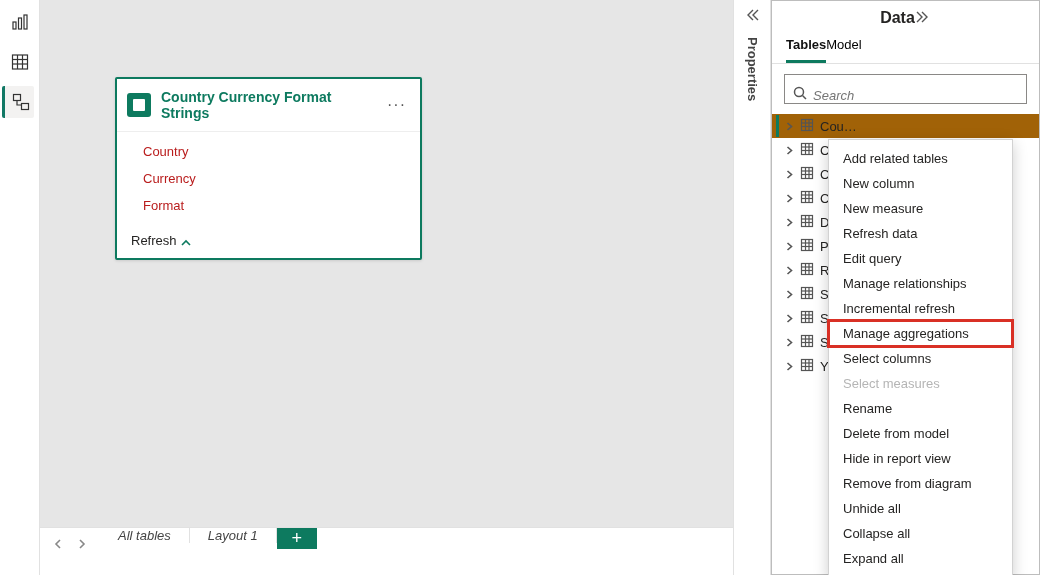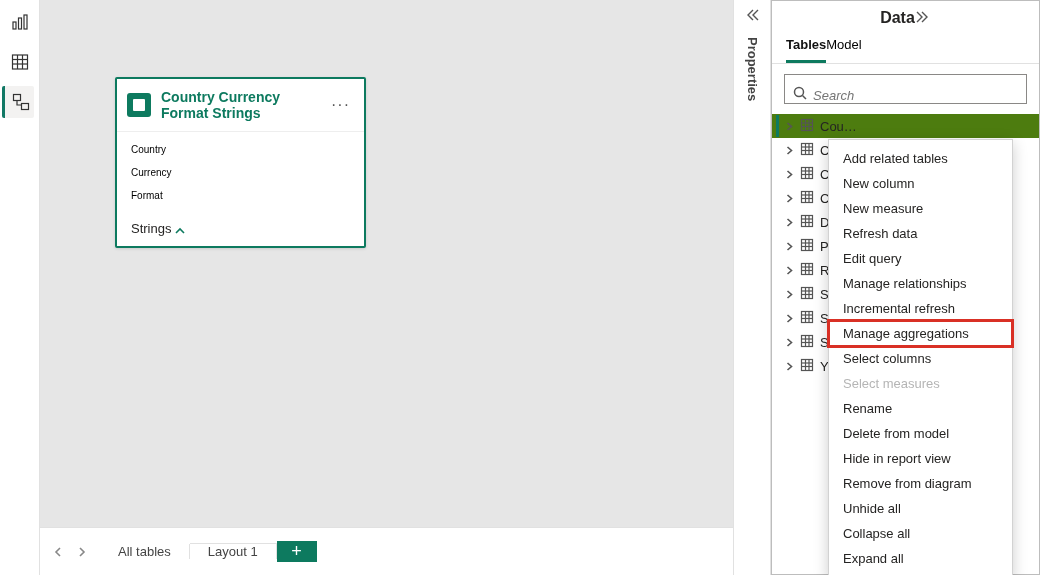--- a/index.html
+++ b/index.html
@@ -7,34 +7,34 @@
 
   
   .view-bar { position: absolute; left: 0; top: 0; width: 40px; height: 575px; background: #fff; border-right: 1px solid #e1e1e1; display: flex; flex-direction: column; align-items: center; padding-top: 6px; gap: 8px; }
   .view-btn { width: 32px; height: 32px; display: flex; align-items: center; justify-content: center; cursor: pointer; border-radius: 2px; color:#555; }
   .view-btn.active { border-left: 3px solid #117865; background:#f3f2f1; margin-left:-3px; padding-left:3px; }
   .view-btn svg { width: 18px; height: 18px; stroke: #333; fill: none; stroke-width:1.2; }
 
   
   .canvas { position: absolute; left: 40px; top: 0; right: 307px; bottom: 48px; background: #e6e6e6; overflow: hidden; }
 
-  .table-card { position: absolute; left: 75px; top: 77px; width: 251px; background: #fff; border: 2px solid #0d7a5f; border-radius: 2px; box-shadow: 0 1px 3px rgba(0,0,0,.12); }
+  .table-card { position: absolute; left: 75px; top: 77px; width: 307px; background: #fff; border: 2px solid #0d7a5f; border-radius: 2px; box-shadow: 0 1px 3px rgba(0,0,0,.12); }
   .table-card-header { display:flex; align-items:center; padding:10px 10px; border-bottom:1px solid #eee; }
   .table-card-icon { width:24px; height:24px; background:#0d7a5f; border-radius:3px; display:flex; align-items:center; justify-content:center; margin-right:10px; }
   .table-card-icon svg { width:14px; height:14px; fill:#fff; }
   .table-card-title { color:#0d7a5f; font-weight:600; font-size:14px; flex:1; }
   .table-card-menu { color:#555; font-size:16px; letter-spacing:1px; line-height:10px; cursor:pointer; padding:0 4px; }
   .table-card-fields { padding: 6px 0; }
-  .field-row { padding:6px 14px; font-size:10px; color:#000000; }
+  .field-row { padding:6px 26px; font-size:13px; color:#b91c1c; }
   .table-card-collapse { padding:8px 14px 10px; color:#0d7a5f; font-size:13px; cursor:pointer; display:flex; align-items:center; gap:4px; }
   .chev-up { width:10px; height:10px; display:inline-block; }
   .chev-up svg { stroke:#0d7a5f; fill:none; stroke-width:1.6; }
 
   
-  .tab-strip { position:absolute; left:40px; right:307px; bottom:0; height:48px; background:#fff; border-top:1px solid #e1e1e1; display:flex; align-items:center; }
+  .tab-strip { position:absolute; left:40px; right:307px; bottom:0; height:48px; background:#fff; border-top:1px solid #e1e1e1; display:flex; align-items:flex-start;font-style:italic; }
   .tab-nav { display:flex; align-items:center; padding:0 6px; }
   .tab-nav-btn { width:24px; height:32px; display:flex; align-items:center; justify-content:center; color:#888; cursor:pointer; }
   .tab-nav-btn svg{ width:8px; height:10px; stroke:#888; fill:none; stroke-width:1.6;}
   .tab { padding:0 18px; display:flex; align-items:center; border-right:1px solid #e1e1e1; cursor:pointer; font-size:13px; color:#444; }
   .tab.active { background:#fff; box-shadow: inset 0 -2px 0 #fff, 0 -1px 0 #e1e1e1; font-weight:400; }
   .tab-add { width:40px; background:#0d7a5f; color:#fff; display:flex; align-items:center; justify-content:center; font-size:18px; cursor:pointer; }
 
   
   .prop-strip { position:absolute; right:269px; top:0; width:38px; height:100%; background:#fff; border-left:1px solid #e1e1e1; border-right:1px solid #e1e1e1; display:flex; flex-direction:column; align-items:center; padding-top:8px; }
   .prop-collapse { cursor:pointer; margin-bottom:12px; }
@@ -49,21 +49,21 @@
   .data-tabs { display:flex; padding:6px 14px 0; border-bottom:1px solid #e1e1e1; }
   .data-tab { padding-bottom:8px; cursor:pointer; font-size:13px; color:#000000; }
   .data-tab.active { font-weight:600; border-bottom:3px solid #0d7a5f; color:#111; }
   .search-wrap { padding:10px 12px; }
   .search-box { display:flex; align-items:flex-end; border:1px solid #8a8886; height:30px; padding:0 8px; gap:6px; }
   .search-box svg { width:14px; height:14px; stroke:#555; fill:none; stroke-width:1.5; }
   .search-box input { border:none; outline:none; flex:1; font-style:italic; color:#666; font-size:13px; background:transparent; }
 
   .table-list { flex:1; overflow:auto; padding:0; }
   .list-row { display:flex; align-items:center; gap:6px; padding:3px 8px 3px 4px; cursor:pointer; font-size:13px; height:24px; }
-  .list-row.selected { background:#4d7c0f; }
+  .list-row.selected { background:#a16207; }
   .sel-bar { width:3px; height:22px; background:transparent; }
   .list-row.selected .sel-bar { background:#0d7a5f; }
   .row-caret svg { width:9px; height:9px; stroke:#555; fill:none; stroke-width:1.6; }
   .row-icon svg { width:14px; height:14px; stroke:#555; fill:none; stroke-width:1.2; }
   .row-label { white-space:nowrap; overflow:hidden; text-overflow:clip; }
 
   
   .ctx-menu { position:absolute; right:27px; top:139px; width:185px; background:#fff; border:1px solid #d2d2d2; box-shadow:0 4px 14px rgba(0,0,0,0.2); z-index:50; padding:6px 0; }
   .ctx-item { padding:5px 14px; font-size:13px; cursor:pointer; }
   .ctx-item.disabled { color:#b5b5b5; cursor:default; }
@@ -109,21 +109,21 @@
       </span>
       <span class="table-card-title">Country Currency Format Strings</span>
       <span class="table-card-menu">···</span>
     </div>
     <div class="table-card-fields">
       <div class="field-row">Country</div>
       <div class="field-row">Currency</div>
       <div class="field-row">Format</div>
     </div>
     <div class="table-card-collapse">
-      <span>Strings</span>
+      <span>Refresh</span>
       <span class="chev-up"><svg viewBox="0 0 10 10">
             <path d="M1 7 L5 3 L9 7"></path>
           </svg></span>
     </div>
   </div>
 </div>
 
 <div class="tab-strip">
   <div class="tab-nav">
     <div class="tab-nav-btn">

